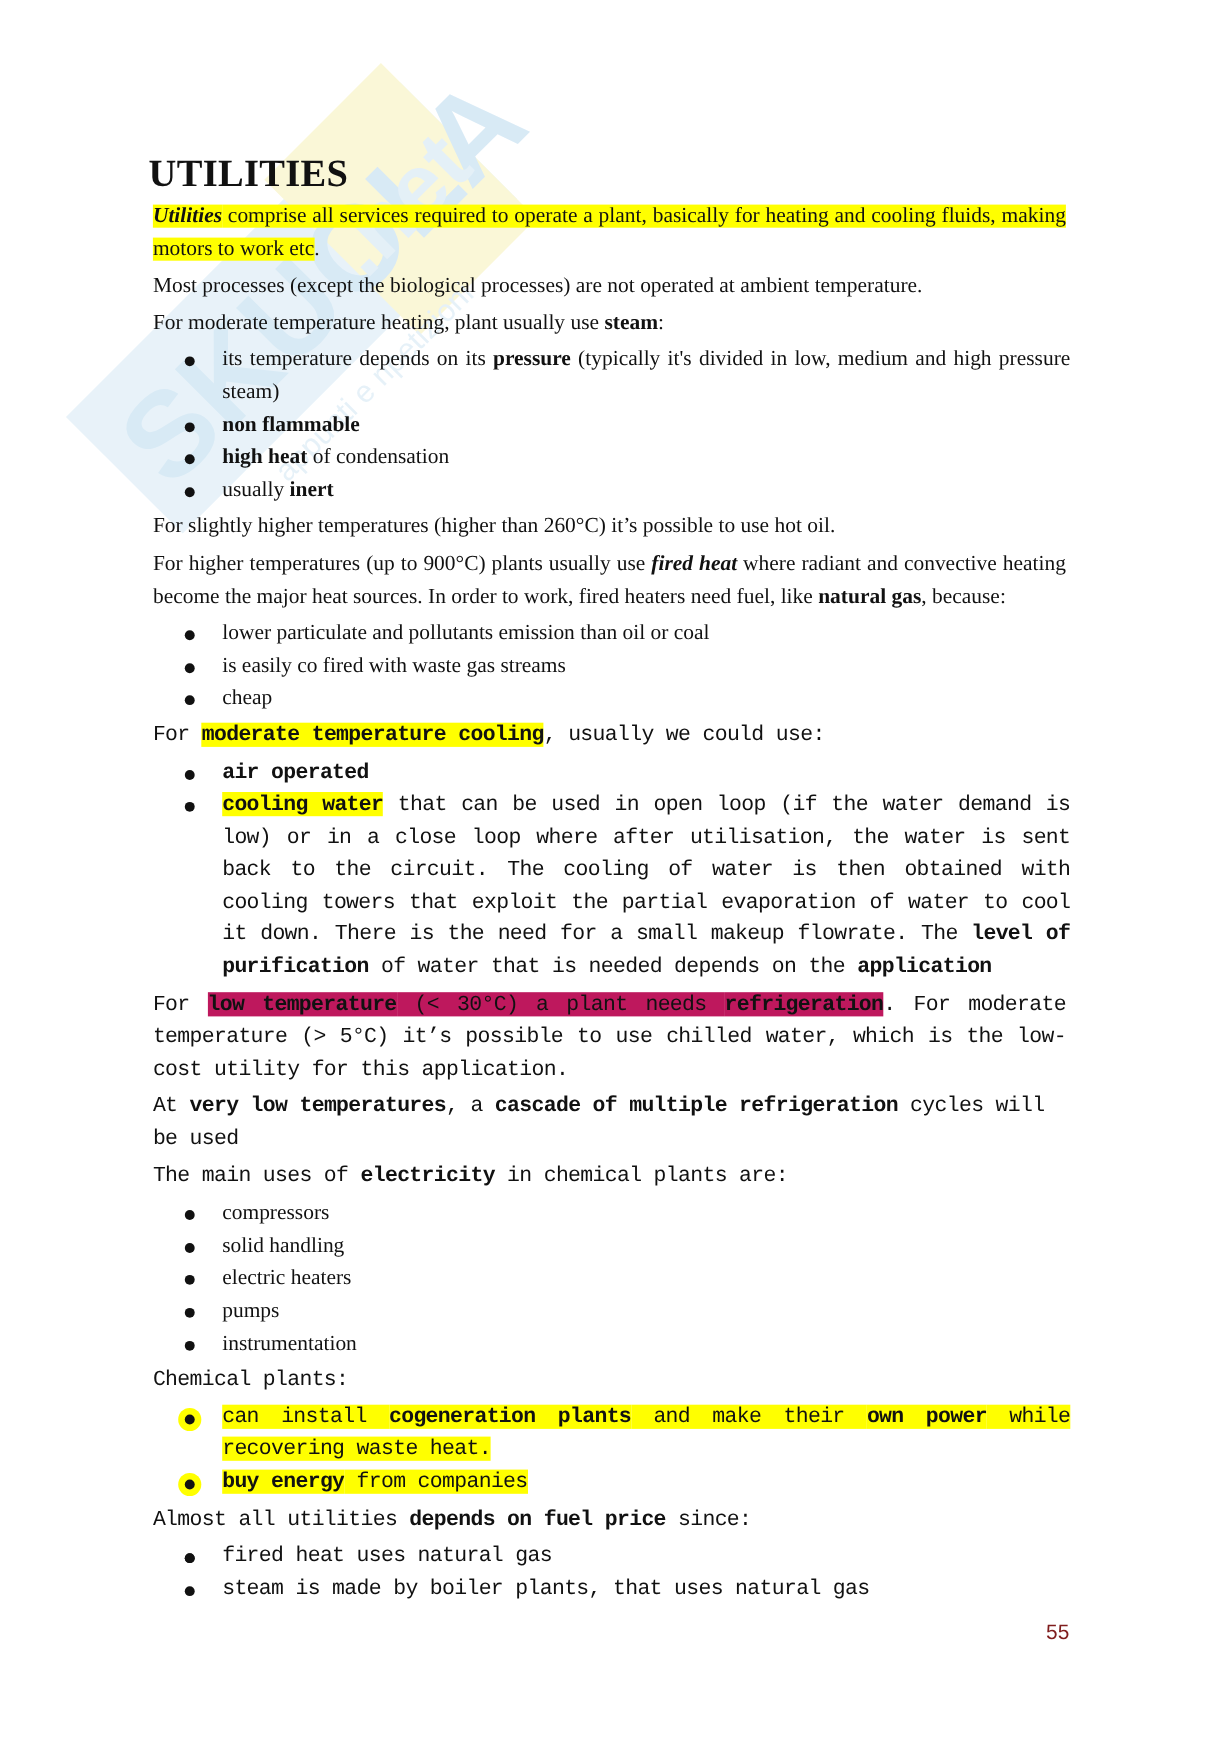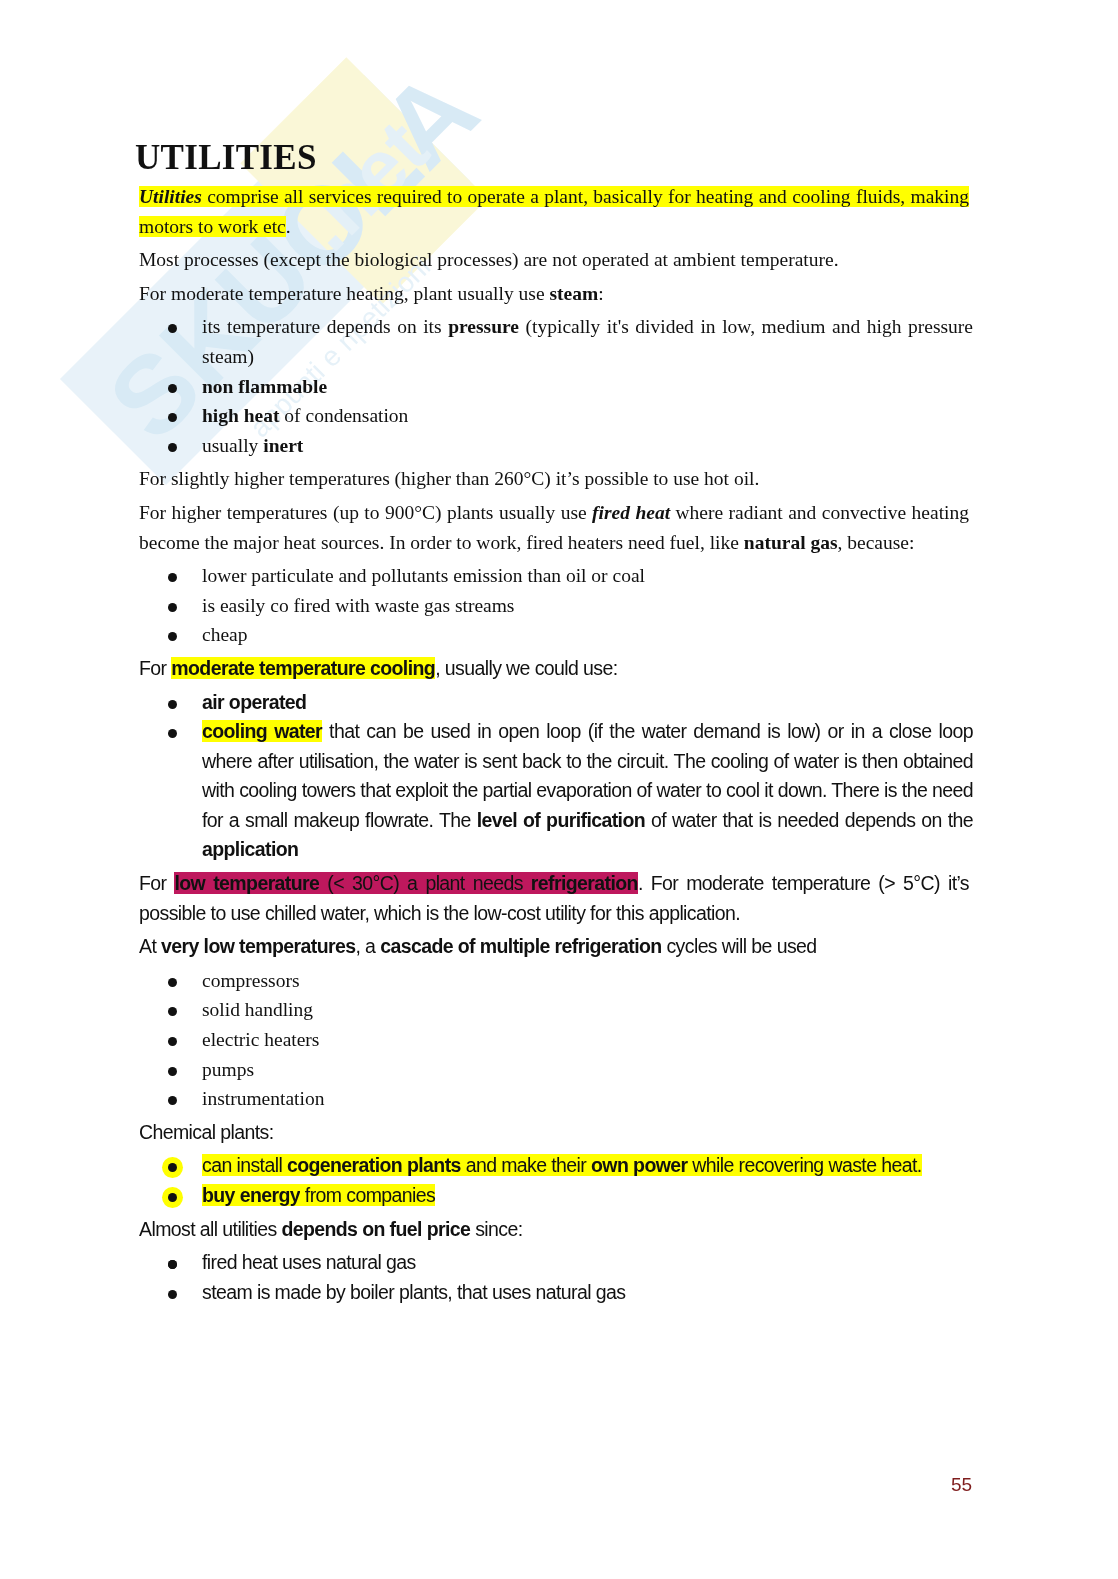--- a/index.html
+++ b/index.html
@@ -11,21 +11,21 @@
   h1 { font-family: "Liberation Serif", serif; font-size: 35px; font-weight: bold; margin: 0 0 4px 0; line-height: 40px; letter-spacing: 0.3px; }
   .line { line-height: 29.6px; margin: 4px; }
   .just { text-align: justify; }
   .bl { position: relative; padding-left: 67px; line-height: 29.6px; margin: 0; text-align: justify; }
   .bl .dot { position: absolute; left: 33px; top: 12px; width: 9px; height: 9px; border-radius: 50%; background: #111; }
   .bl.hlrow .dot { z-index: 2; }
   .b { font-weight: bold; }
   .i { font-style: italic; }
   .hl { background: #ffff00; }
   .red { background: #be185d; }
-  .condensed { font-family: Liberation Sans, sans-serif; letter-spacing: -0.6px; }
+  .condensed { font-family: Liberation Mono, monospace; letter-spacing: -0.6px; }
   .pagenum { position: absolute; left: 951px; top: 1474px; font-family: "Liberation Sans", sans-serif; font-size: 19px; color: #7f1d1d; z-index: 1; }
 </style>
 </head>
 <body>
 
 <div class="page">
 
   <svg class="watermark" viewBox="0 0 470 480">
     <g transform="rotate(-45 235 240)" opacity="0.55">
       <rect x="20" y="165" width="430" height="150" fill="#d6e9f5"></rect>
@@ -49,20 +49,21 @@
         <p class="line"><span class="">For slightly higher temperatures (higher than 260°C) it’s possible to use hot oil.</span></p>
         <p class="line just"><span class="">For higher temperatures (up to 900°C) plants usually use </span><span class="b i">fired heat</span><span class=""> where radiant and convective heating become the major heat sources. In order to work, fired heaters need fuel, like </span><span class="b">natural gas</span><span class="">, because:</span></p>
         <p class="bl just"><span class="dot"></span><span class="">lower particulate and pollutants emission than oil or coal</span></p>
         <p class="bl just"><span class="dot"></span><span class="">is easily co fired with waste gas streams</span></p>
         <p class="bl just"><span class="dot"></span><span class="">cheap</span></p>
         <p class="line condensed"><span class="">For </span><span class="b hl">moderate temperature cooling</span><span class="">, usually we could use:</span></p>
         <p class="bl just condensed"><span class="dot"></span><span class="b">air operated</span></p>
         <p class="bl just condensed"><span class="dot"></span><span class="b hl">cooling water</span><span class=""> that can be used in open loop (if the water demand is low) or in a close loop where after utilisation, the water is sent back to the circuit. The cooling of water is then obtained with cooling towers that exploit the partial evaporation of water to cool it down. There is the need for a small makeup flowrate. The </span><span class="b">level of purification</span><span class=""> of water that is needed depends on the </span><span class="b">application</span></p>
         <p class="line just condensed"><span class="">For </span><span class="b red">low temperature</span><span class="red"> (&lt; 30°C) a plant needs </span><span class="b red">refrigeration</span><span class="">. For moderate temperature (&gt; 5°C) it’s possible to use chilled water, which is the low-cost utility for this application.</span></p>
         <p class="line condensed"><span class="">At </span><span class="b">very low temperatures</span><span class="">, a </span><span class="b">cascade of multiple refrigeration</span><span class=""> cycles will be used</span></p>
+        <p class="line condensed"><span class="">The main uses of </span><span class="b">electricity</span><span class=""> in chemical plants are:</span></p>
         <p class="bl just"><span class="dot"></span><span class="">compressors</span></p>
         <p class="bl just"><span class="dot"></span><span class="">solid handling</span></p>
         <p class="bl just"><span class="dot"></span><span class="">electric heaters</span></p>
         <p class="bl just"><span class="dot"></span><span class="">pumps</span></p>
         <p class="bl just"><span class="dot"></span><span class="">instrumentation</span></p>
         <p class="line condensed"><span class="">Chemical plants:</span></p>
         <p class="bl just condensed hlrow"><span class="dot" style="box-shadow: rgb(255, 255, 0) 0px 0px 0px 6px;"></span><span class="hl">can install </span><span class="b hl">cogeneration plants</span><span class="hl"> and make their </span><span class="b hl">own power</span><span class="hl"> while recovering waste heat.</span></p>
         <p class="bl just condensed hlrow"><span class="dot" style="box-shadow: rgb(255, 255, 0) 0px 0px 0px 6px;"></span><span class="b hl">buy energy</span><span class="hl"> from companies</span></p>
         <p class="line condensed"><span class="">Almost all utilities </span><span class="b">depends on fuel price</span><span class=""> since:</span></p>
         <p class="bl just condensed"><span class="dot"></span></p>

